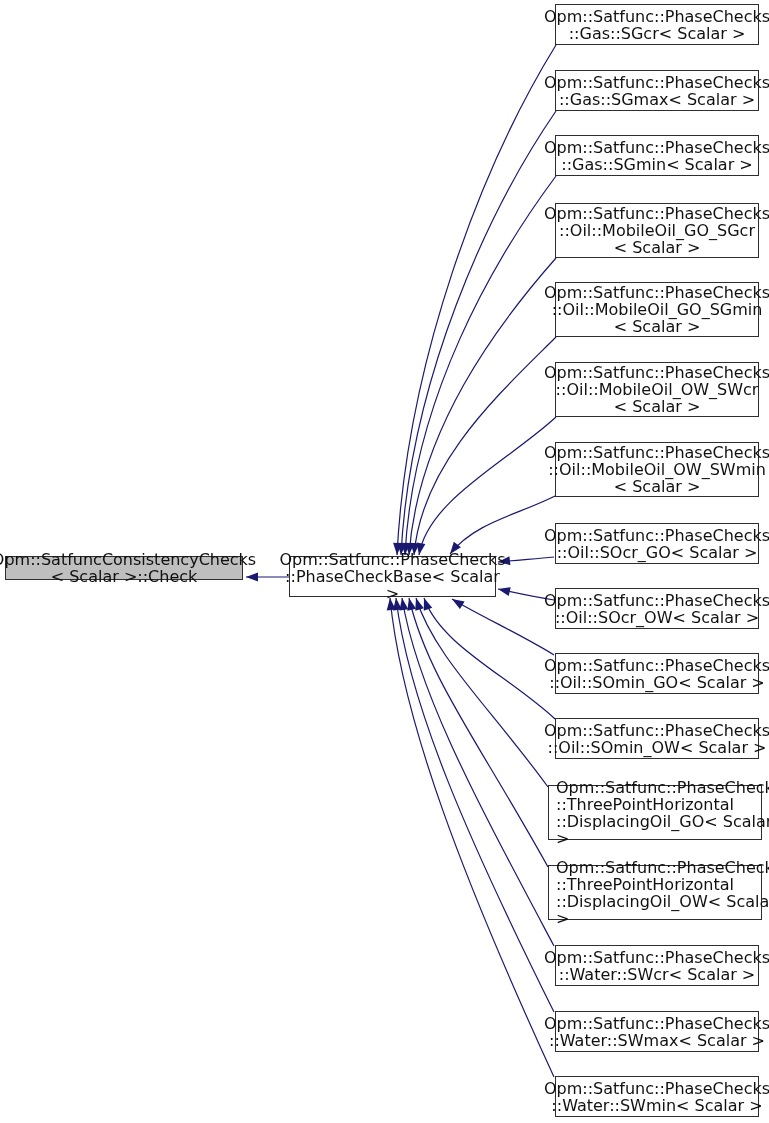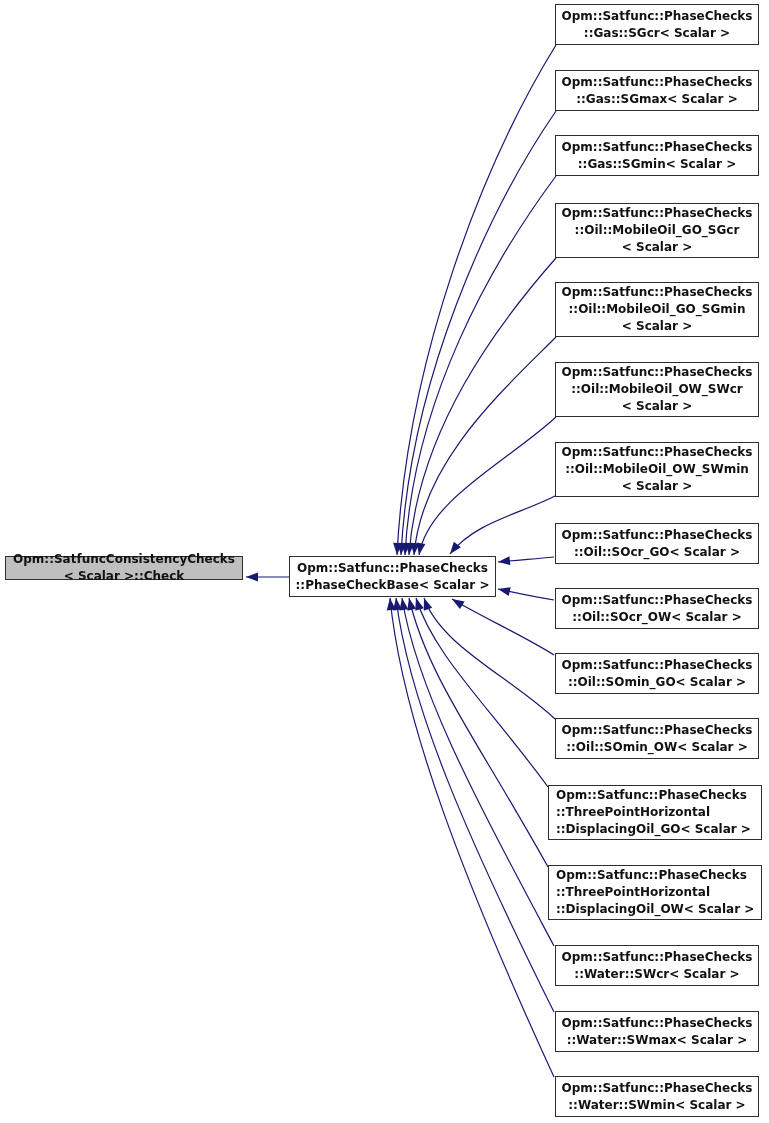--- a/index.html
+++ b/index.html
@@ -19,29 +19,28 @@
     position: absolute;
     left: 0;
     top: 0;
   }
   .node {
     position: absolute;
     box-sizing: border-box;
     background: #ffffff;
     border: 1px solid #2e2e2e;
     color: #111111;
-    font-size: 12px;
+    font-size: 16px;
     line-height: 17px;
     display: flex;
     align-items: center;
     justify-content: center;
     text-align: center;
     white-space: pre-line;
     cursor: pointer;
-    font-weight: bold;
   }
   .node.focus {
     background: #bfbfbf;
     cursor: default;
   }
   .node.align-left {
     justify-content: flex-start;
     text-align: left;
     padding-left: 7px;
   }

